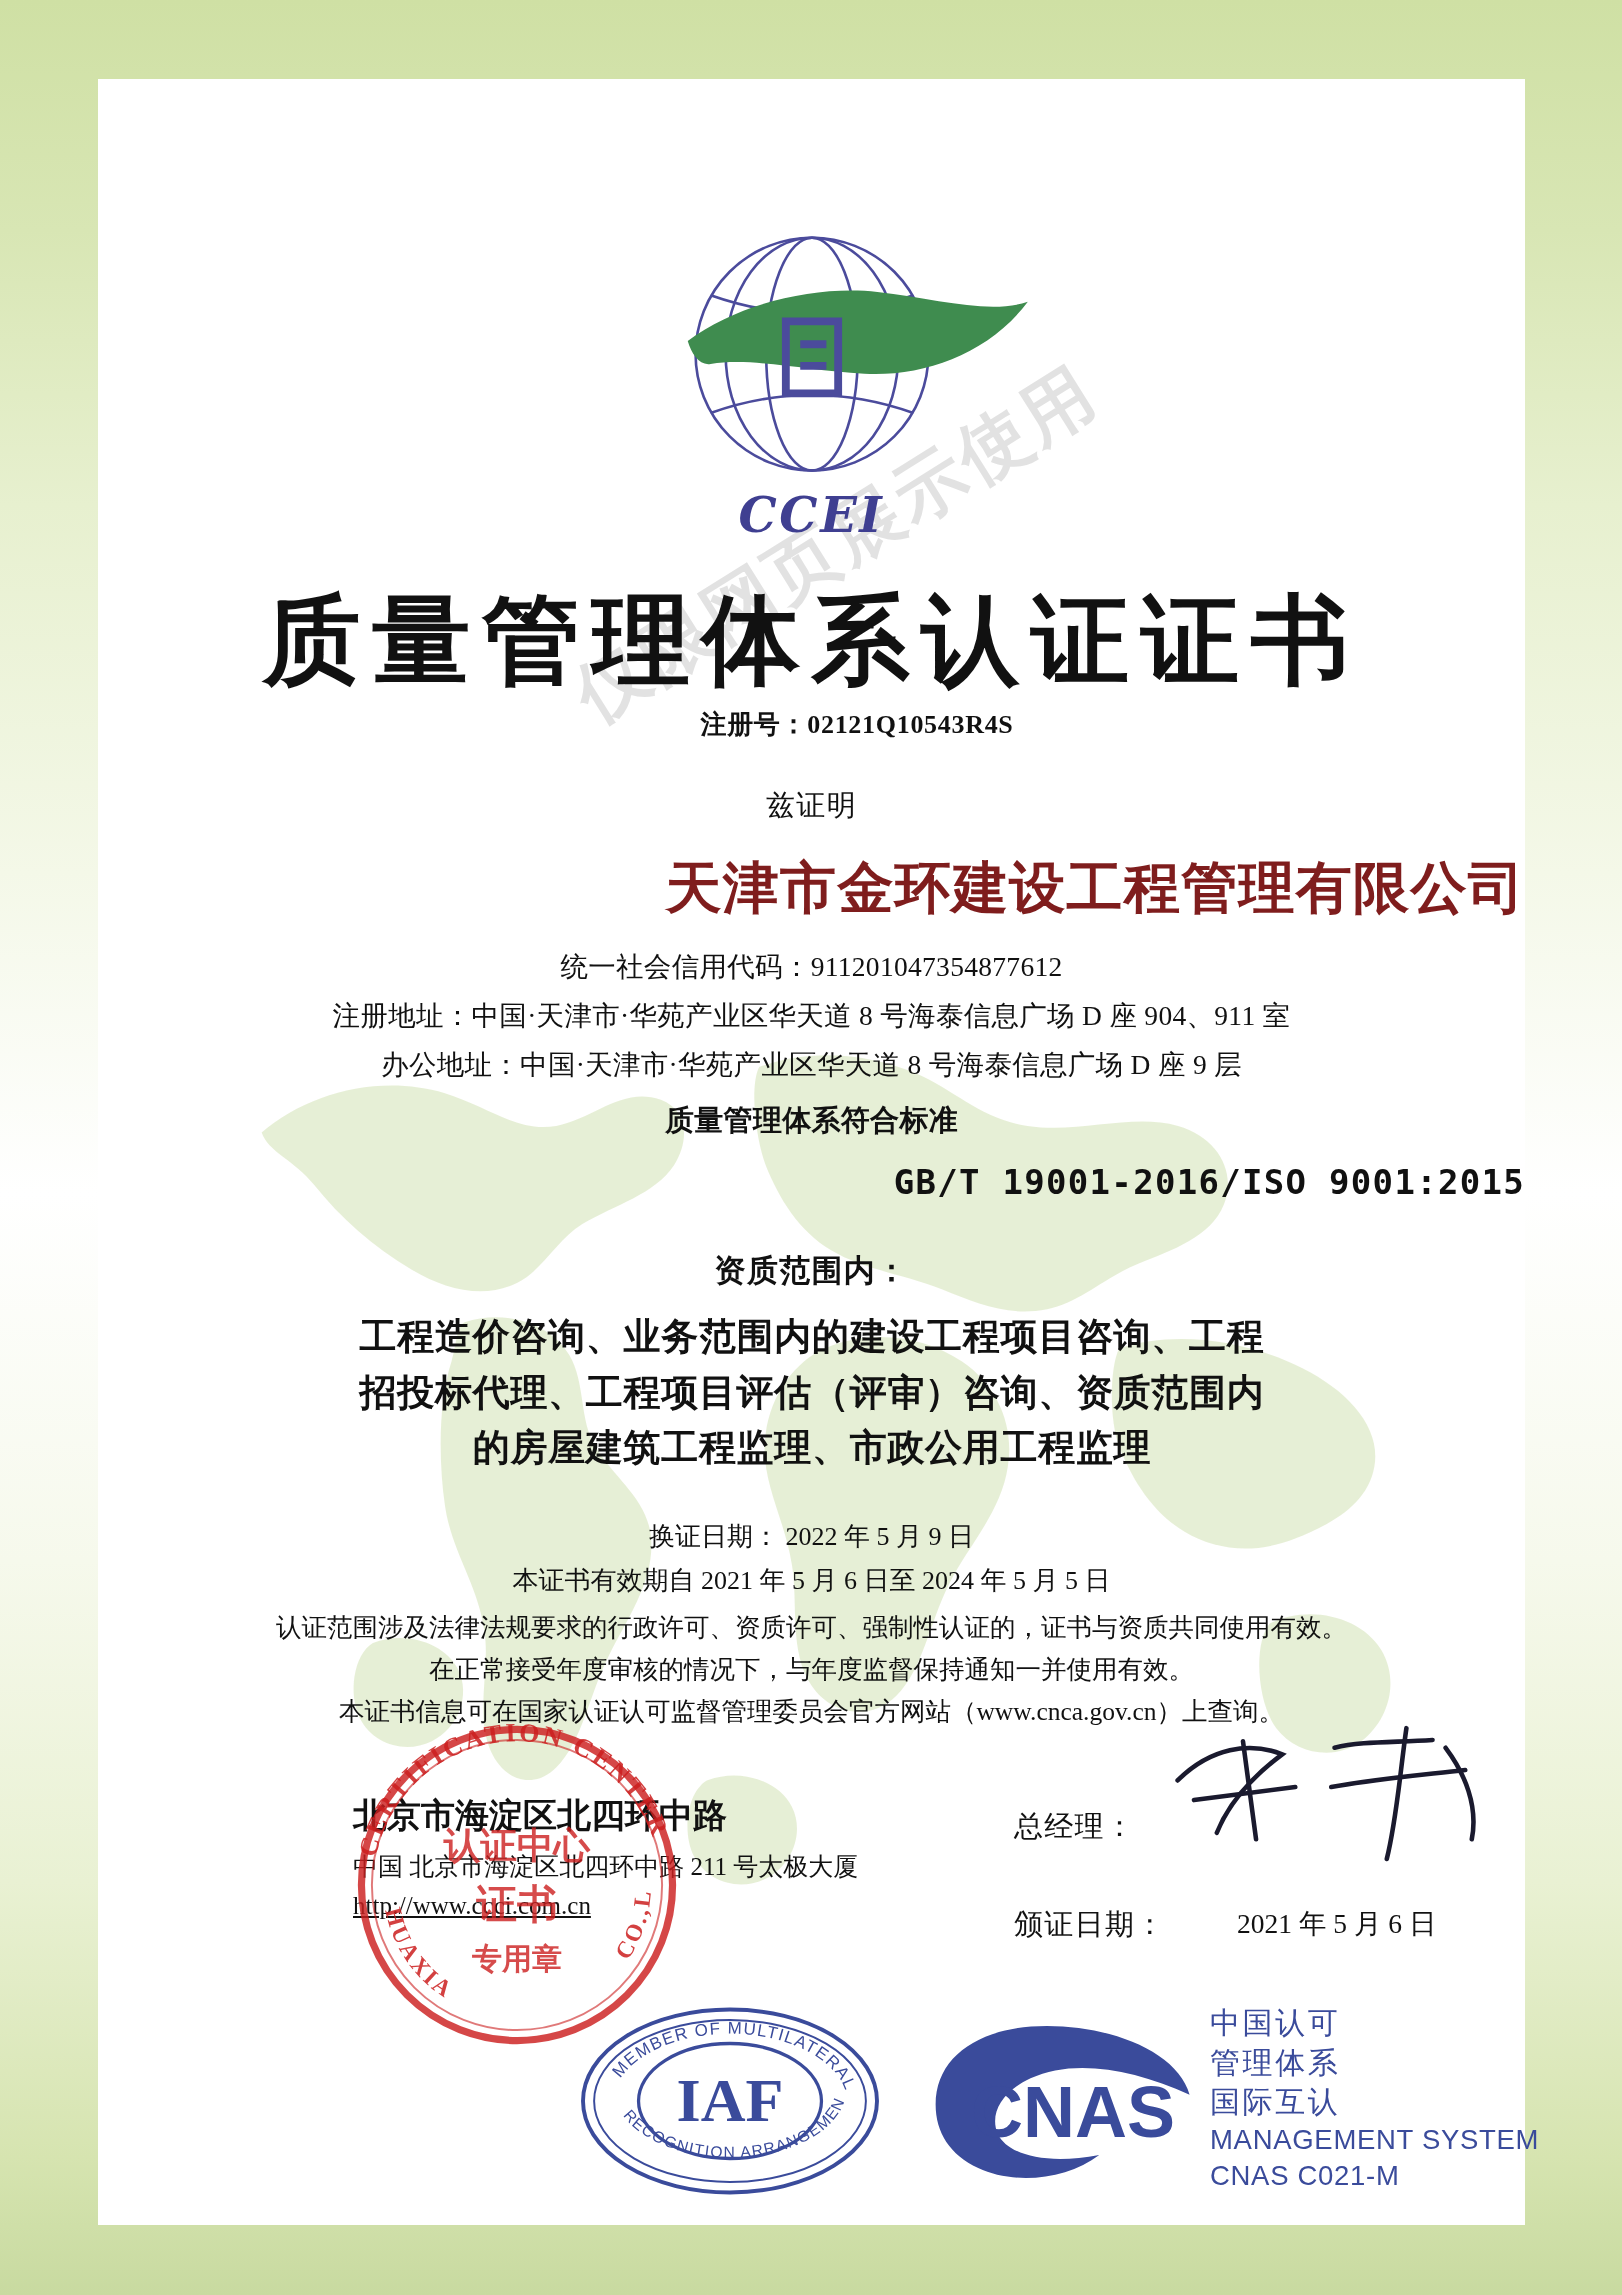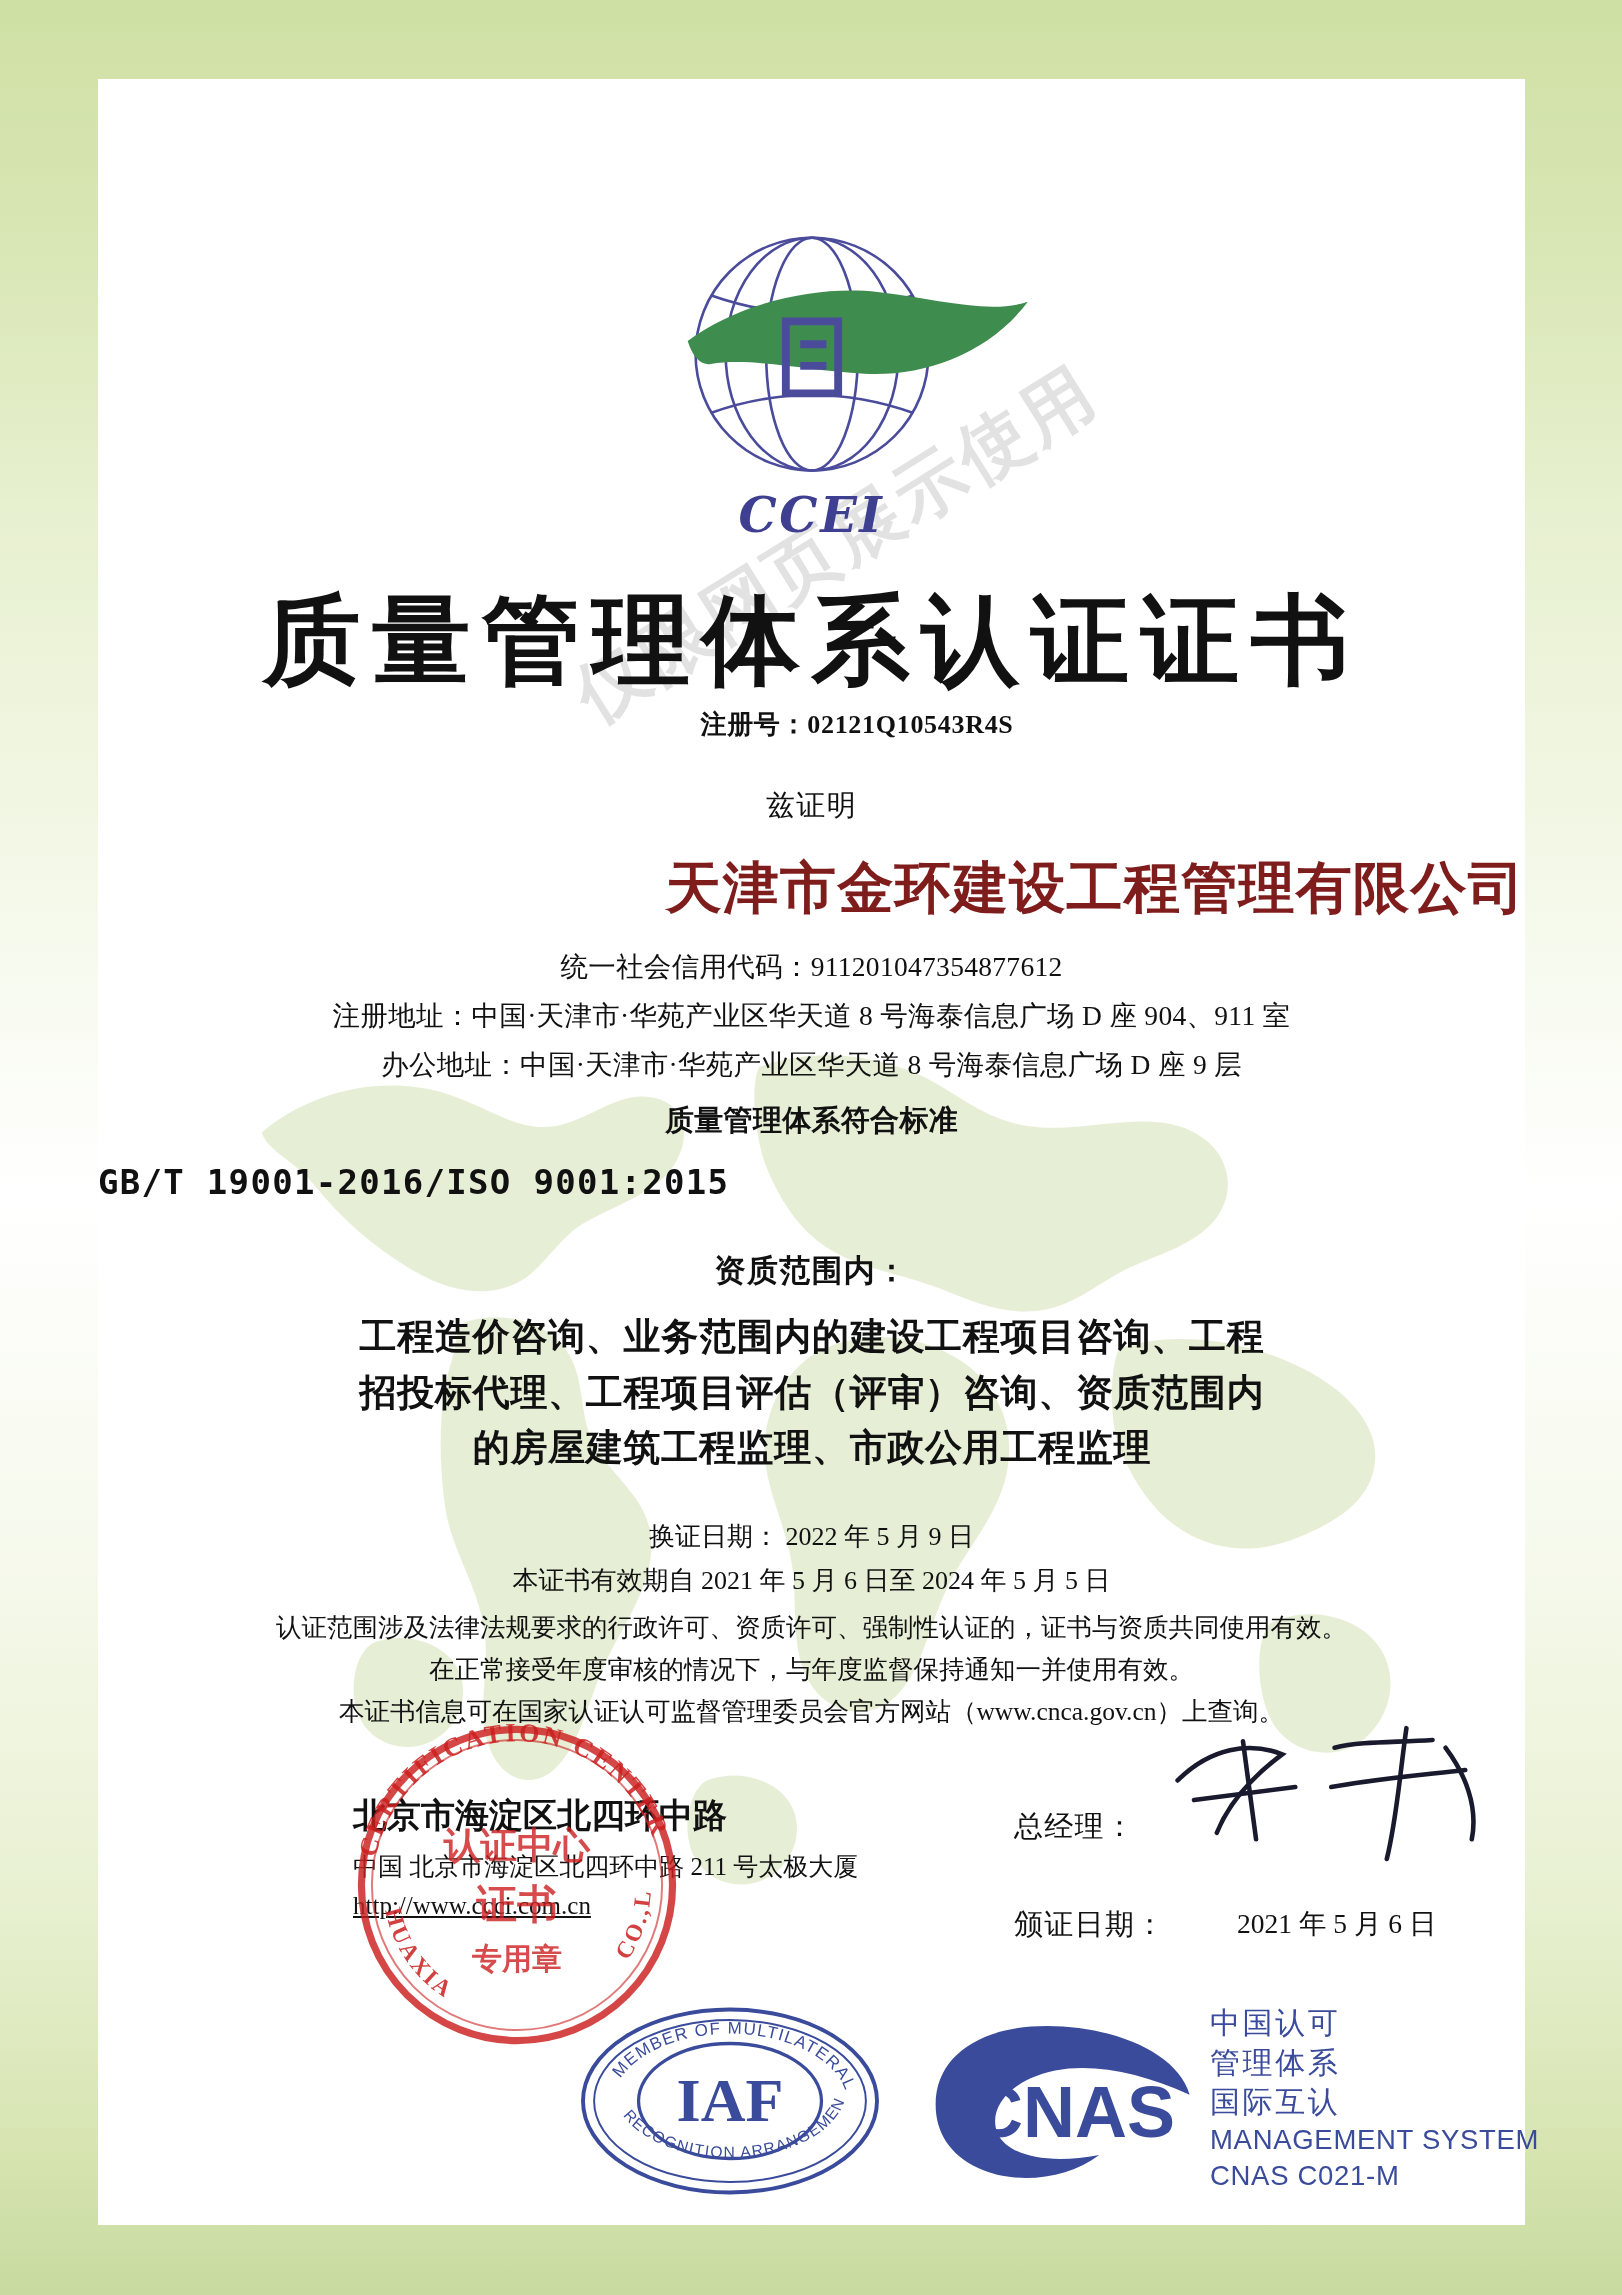--- a/index.html
+++ b/index.html
@@ -150,21 +150,21 @@
   }
   .info-credit { top: 870px; }
   .info-reg-addr { top: 919px; }
   .info-office-addr { top: 968px; }
   .info-conform { top: 1022px; font-weight: bold; font-size: 29px; }
 
   .standard {
     position: absolute;
     left: 0; top: 1083px;
     width: 1427px;
-    text-align: left;
+    text-align: right;
     font-family: "DejaVu Sans Mono", monospace;
     font-size: 34px;
     font-weight: bold;
     color: #111;
     letter-spacing: 1.3px;
   }
 
   .scope-label {
     position: absolute;
     left: 0; top: 1171px;

